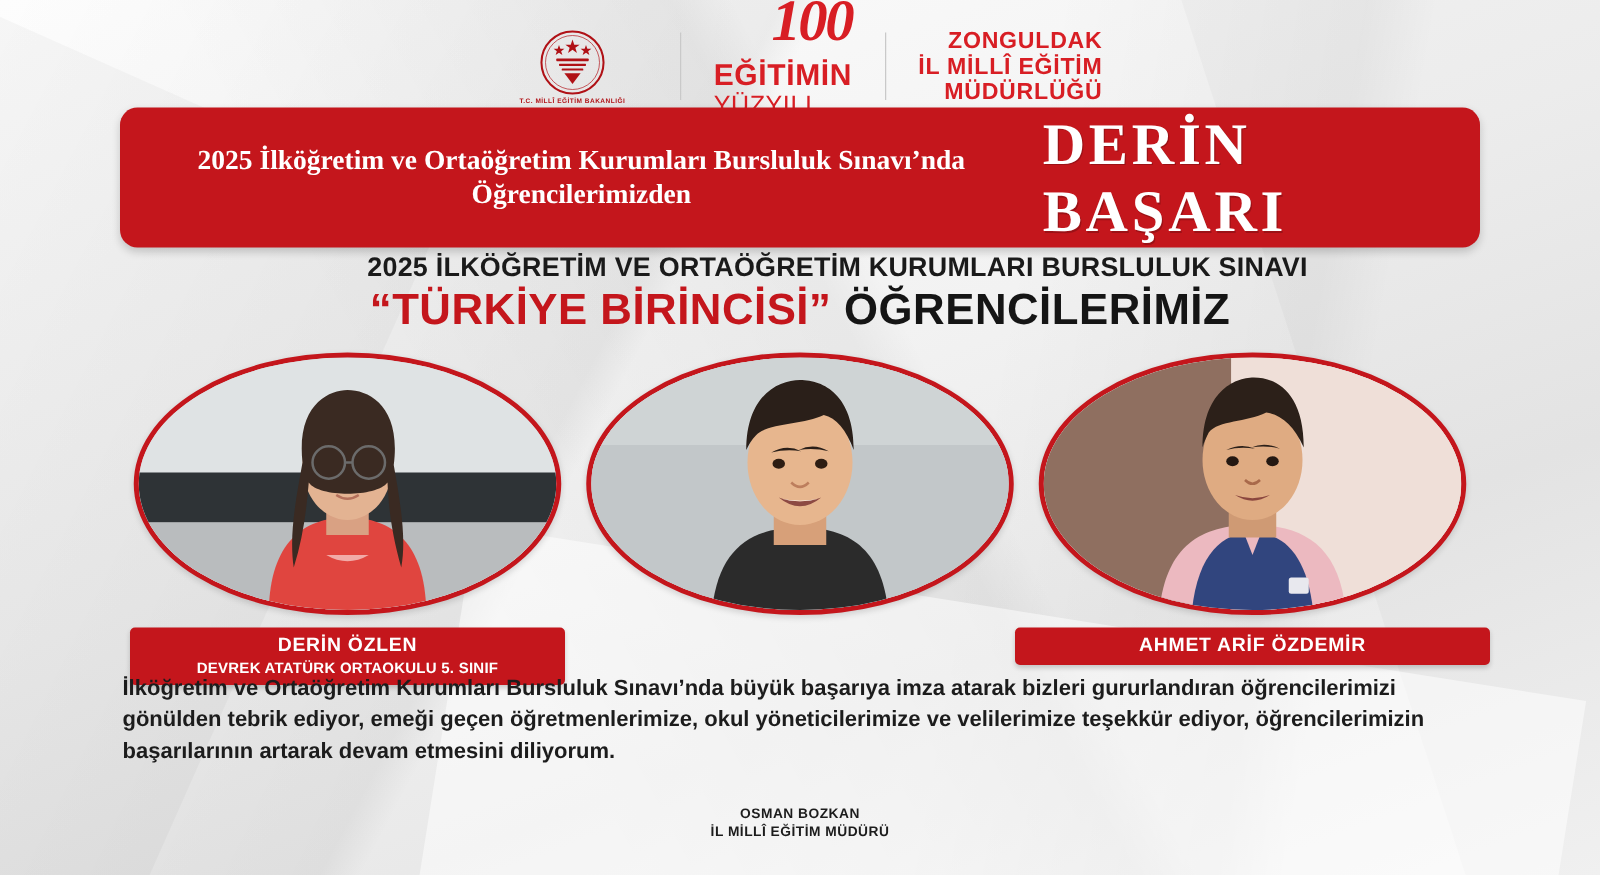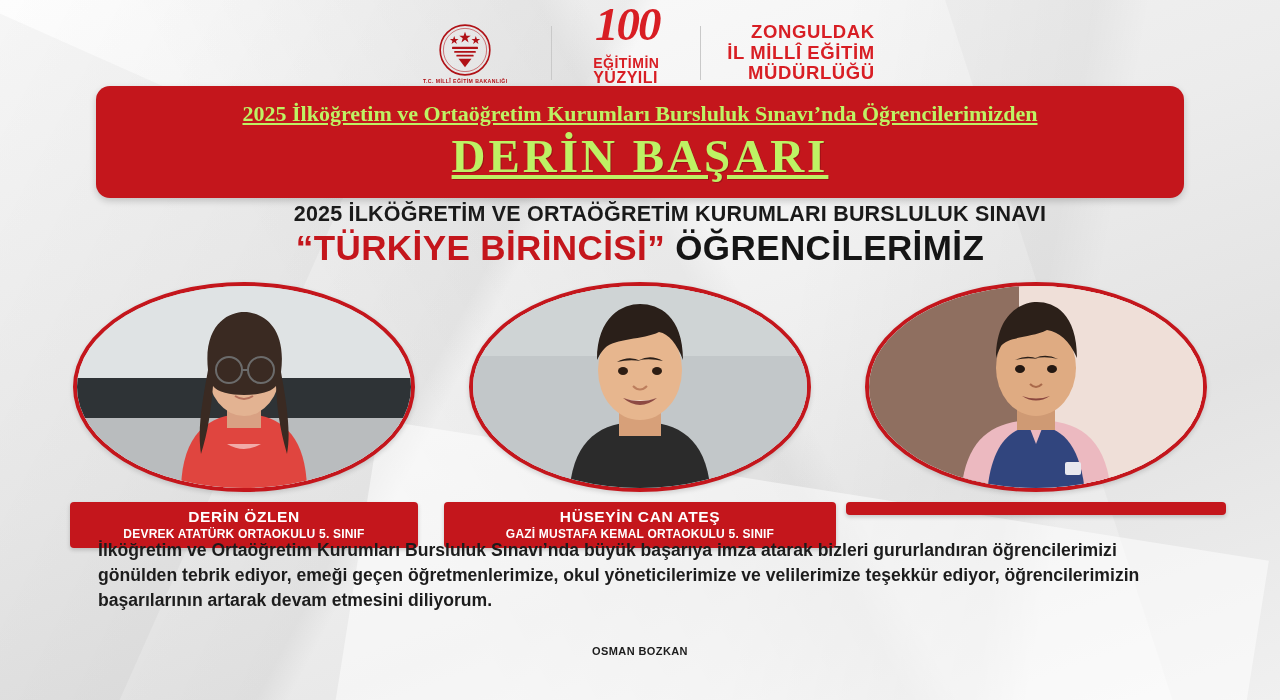--- a/index.html
+++ b/index.html
@@ -80,28 +80,28 @@
     color: #d81e24;
     line-height: 1;
     letter-spacing: -2px;
   }
   .yuz-words {
     display: flex;
     flex-direction: column;
     line-height: 1.02;
   }
   .yuz-words .w1 {
-    font-size: 14px;
+    font-size: 24px;
     font-weight: bold;
     color: #d81e24;
     letter-spacing: .5px;
   }
   .yuz-words .w2 {
-    font-size: 16px;
-    font-weight: bold;
+    font-size: 20px;
+    font-weight: normal;
     color: #d81e24;
     letter-spacing: .5px;
   }
   .book-icon {
     position: relative;
     margin-top: 2px;
     width: 96px;
     height: 16px;
   }
   .zonguldak {
@@ -119,25 +119,24 @@
   .banner {
     position: absolute;
     left: 96px;
     top: 86px;
     width: 1088px;
     height: 112px;
     background: #c4161c;
     border-radius: 14px;
     box-shadow: 0 3px 7px rgba(0,0,0,0.18);
     display: flex;
-    flex-direction: column;
+    flex-direction: row;
     align-items: center;
     justify-content: center;
-    color: #bef264;
-    text-decoration: underline;
+    color: #ffffff;
   }
   .banner .line1 {
     font-family: "Liberation Serif", serif;
     font-size: 22px;
     font-weight: bold;
     text-align: center;
     line-height: 1.22;
     max-width: 880px;
   }
   .banner .big {
@@ -177,21 +176,21 @@
   .subtitle2 .dark { color: #151515; margin-top: 16px; }
 
   
   .students {
     position: absolute;
     top: 282px;
     left: 0;
     width: 1280px;
     display: flex;
     justify-content: center;
-    gap: 58px;
+    gap: 24px;
   }
   .student {
     width: 338px;
     display: flex;
     flex-direction: column;
     align-items: center;
   }
   .photo-ring {
     width: 334px;
     height: 202px;
@@ -362,24 +361,20 @@
           <g fill="#2a1f19">
             <path d="M144 76 q12 -7 24 -1 q-12 -2 -24 1 Z"></path>
             <path d="M190 75 q-12 -7 -24 -1 q12 -2 24 1 Z"></path>
           </g>
           <ellipse cx="150" cy="85" rx="5" ry="4" fill="#2d1d13"></ellipse>
           <ellipse cx="184" cy="85" rx="5" ry="4" fill="#2d1d13"></ellipse>
           <path d="M160 100 q7 7 14 0" stroke="#bd7e5d" stroke-width="2" fill="none"></path>
           <path d="M150 112 q17 14 34 0 q-17 6 -34 0 Z" fill="#8d4a43"></path>
           <path d="M152 113 q15 4 30 0 q-15 3 -30 0 Z" fill="#ffffff"></path>
         </svg>
-      </div>
-      <div class="name-plate">
-        <div class="nm">HÜSEYİN CAN ATEŞ</div>
-        <div class="sc">GAZİ MUSTAFA KEMAL ORTAOKULU 5. SINIF</div>
       </div>
     </div>
 
     <div class="student s3">
       <div class="photo-ring">
         <svg class="photo-inner" viewBox="0 0 334 202" preserveAspectRatio="xMidYMid slice">
           <rect x="0" y="0" width="334" height="202" fill="#e8d8d2"></rect>
           <rect x="0" y="0" width="150" height="202" fill="#8f6f60"></rect>
           <rect x="150" y="0" width="184" height="202" fill="#efdfd8"></rect>
           <path d="M92 208 C96 152 124 134 167 134 C210 134 238 152 242 208 Z" fill="#ecb9c0"></path>
@@ -393,22 +388,24 @@
             <path d="M146 74 q12 -6 23 -1 q-12 -2 -23 1 Z"></path>
             <path d="M189 73 q-12 -6 -23 -1 q12 -2 23 1 Z"></path>
           </g>
           <ellipse cx="151" cy="83" rx="5" ry="4" fill="#241812"></ellipse>
           <ellipse cx="183" cy="83" rx="5" ry="4" fill="#241812"></ellipse>
           <path d="M161 98 q6 6 12 0" stroke="#a9694a" stroke-width="2" fill="none"></path>
           <path d="M153 110 q14 9 28 0 q-14 5 -28 0 Z" fill="#8b473f"></path>
         </svg>
       </div>
       <div class="name-plate">
+        <div class="nm">AHMET ARİF ÖZDEMİR</div>
       </div>
     </div>
   </div>
 
   <div class="message">İlköğretim ve Ortaöğretim Kurumları Bursluluk Sınavı’nda büyük başarıya imza atarak bizleri gururlandıran öğrencilerimizi gönülden tebrik ediyor, emeği geçen öğretmenlerimize, okul yöneticilerimize ve velilerimize teşekkür ediyor, öğrencilerimizin başarılarının artarak devam etmesini diliyorum.</div>
 
   <div class="signature">
     <div>OSMAN BOZKAN</div>
+    <div>İL MİLLÎ EĞİTİM MÜDÜRÜ</div>
   </div>
 </div>
 
 </body></html>

